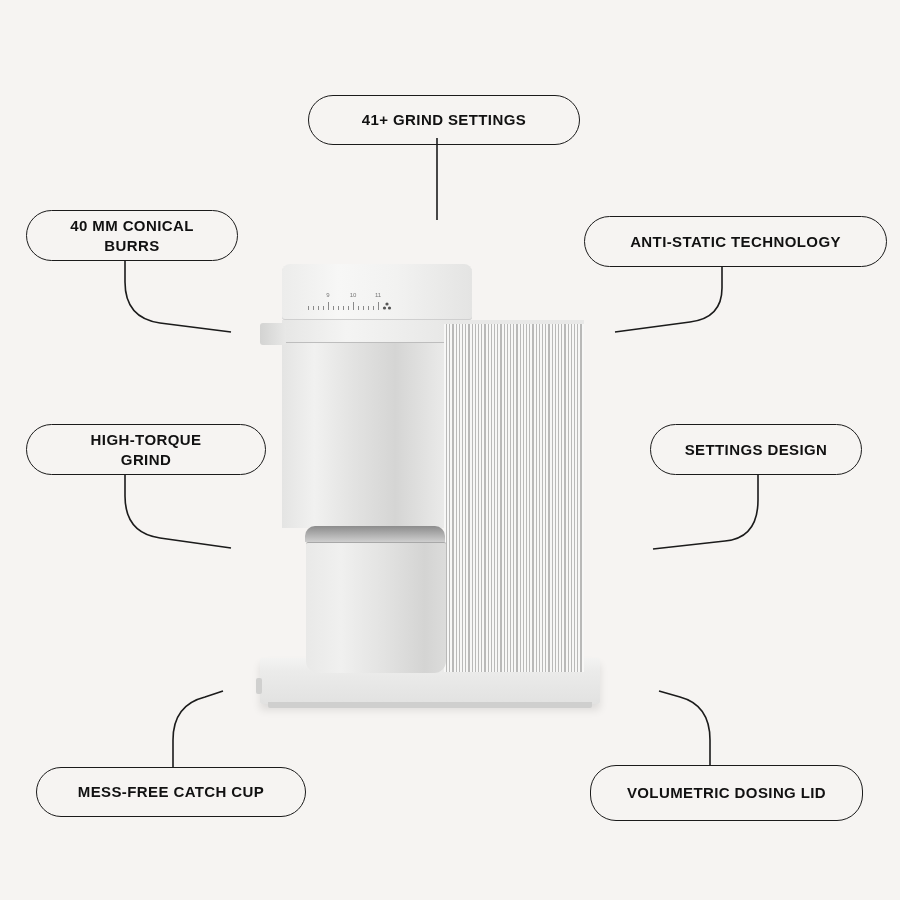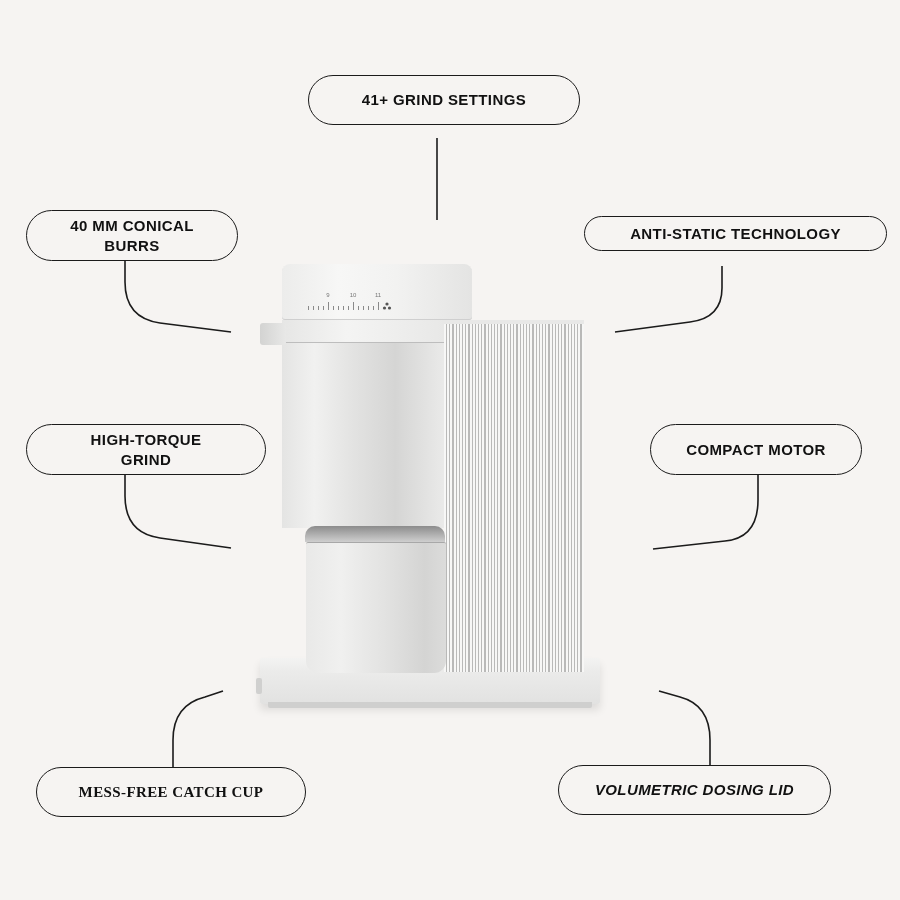--- a/index.html
+++ b/index.html
@@ -81,41 +81,41 @@
 <svg class="connectors" width="900" height="900" viewBox="0 0 900 900" fill="none" stroke="#1b1b1b" stroke-width="1.6">
   <path d="M437 138 L437 220"></path>
   <path d="M125 260 L125 282 Q125 318 160 323 L231 332"></path>
   <path d="M722 266 L722 288 Q722 318 690 322 L615 332"></path>
   <path d="M125 474 L125 496 Q125 533 160 538 L231 548"></path>
   <path d="M758 474 L758 500 Q758 538 725 541 L653 549"></path>
   <path d="M173 768 L173 740 Q173 705 205 697 L223 691"></path>
   <path d="M710 766 L710 740 Q710 705 680 697 L659 691"></path>
 </svg>
 
-<div class="pill" style="left:308px;top:75px;width:272px;height:50px;">
+<div class="pill" style="left:308px;top:95px;width:272px;height:50px;">
   <span>41+ GRIND SETTINGS</span>
 </div>
 <div class="pill" style="left:26px;top:210px;width:212px;height:51px;text-align:center;">
   <span>40 MM CONICAL
 BURRS</span>
 </div>
-<div class="pill" style="left:584px;top:216px;width:303px;height:35px;">
+<div class="pill" style="left:584px;top:216px;width:303px;height:51px;">
   <span>ANTI-STATIC TECHNOLOGY</span>
 </div>
 <div class="pill" style="left:26px;top:424px;width:240px;height:51px;">
   <span>HIGH-TORQUE
 GRIND</span>
 </div>
 <div class="pill" style="left:650px;top:424px;width:212px;height:51px;">
-  <span>COMPACT MOTOR</span>
+  <span>SETTINGS DESIGN</span>
 </div>
-<div class="pill" style="left:36px;top:767px;width:270px;height:50px;font-family:Liberation Serif, serif;">
+<div class="pill" style="left:36px;top:767px;width:270px;height:50px;">
   <span>MESS-FREE CATCH CUP</span>
 </div>
-<div class="pill" style="left:558px;top:765px;width:273px;height:50px;font-style:italic;">
+<div class="pill" style="left:590px;top:765px;width:273px;height:56px;">
   <span>VOLUMETRIC DOSING LID</span>
 </div>
 
 <div class="product" style="left:0;top:0;width:900px;height:900px;">
   <div class="base"></div>
   <div class="base-foot"></div>
   <div class="base-button"></div>
   <div class="ribbed"></div>
   <div class="body-cyl"></div>
   <div class="cup-lid"></div>

